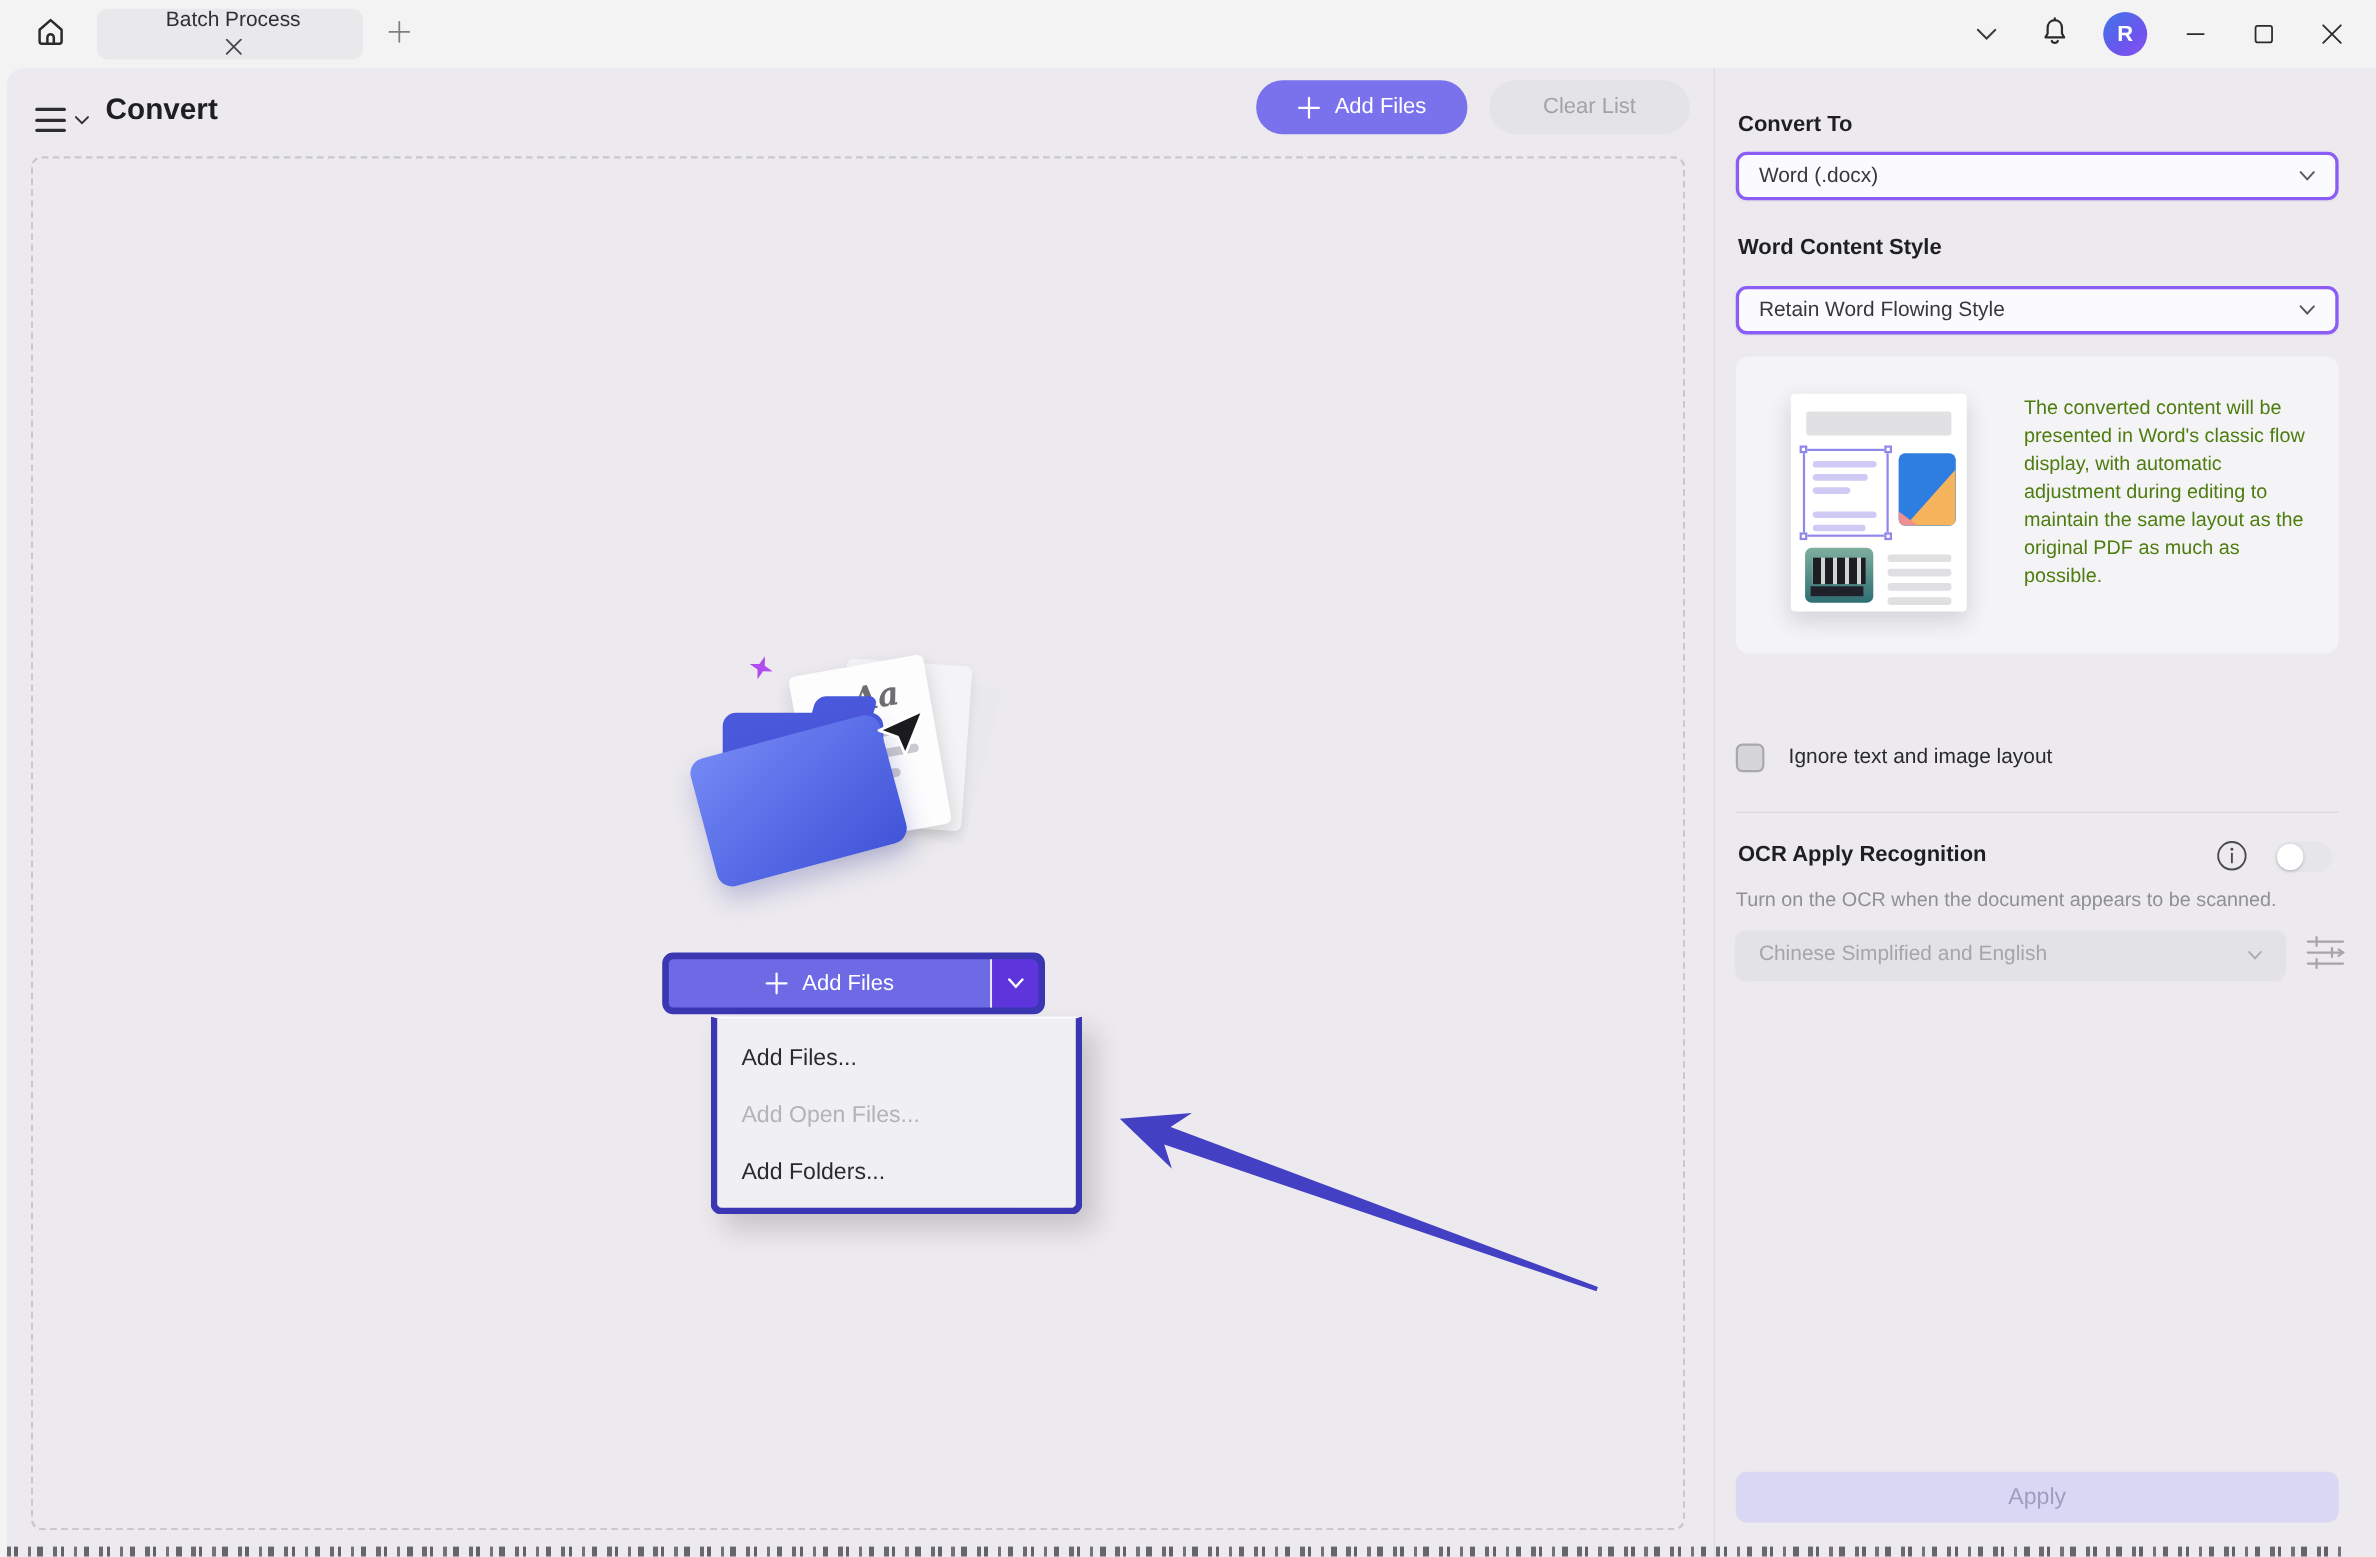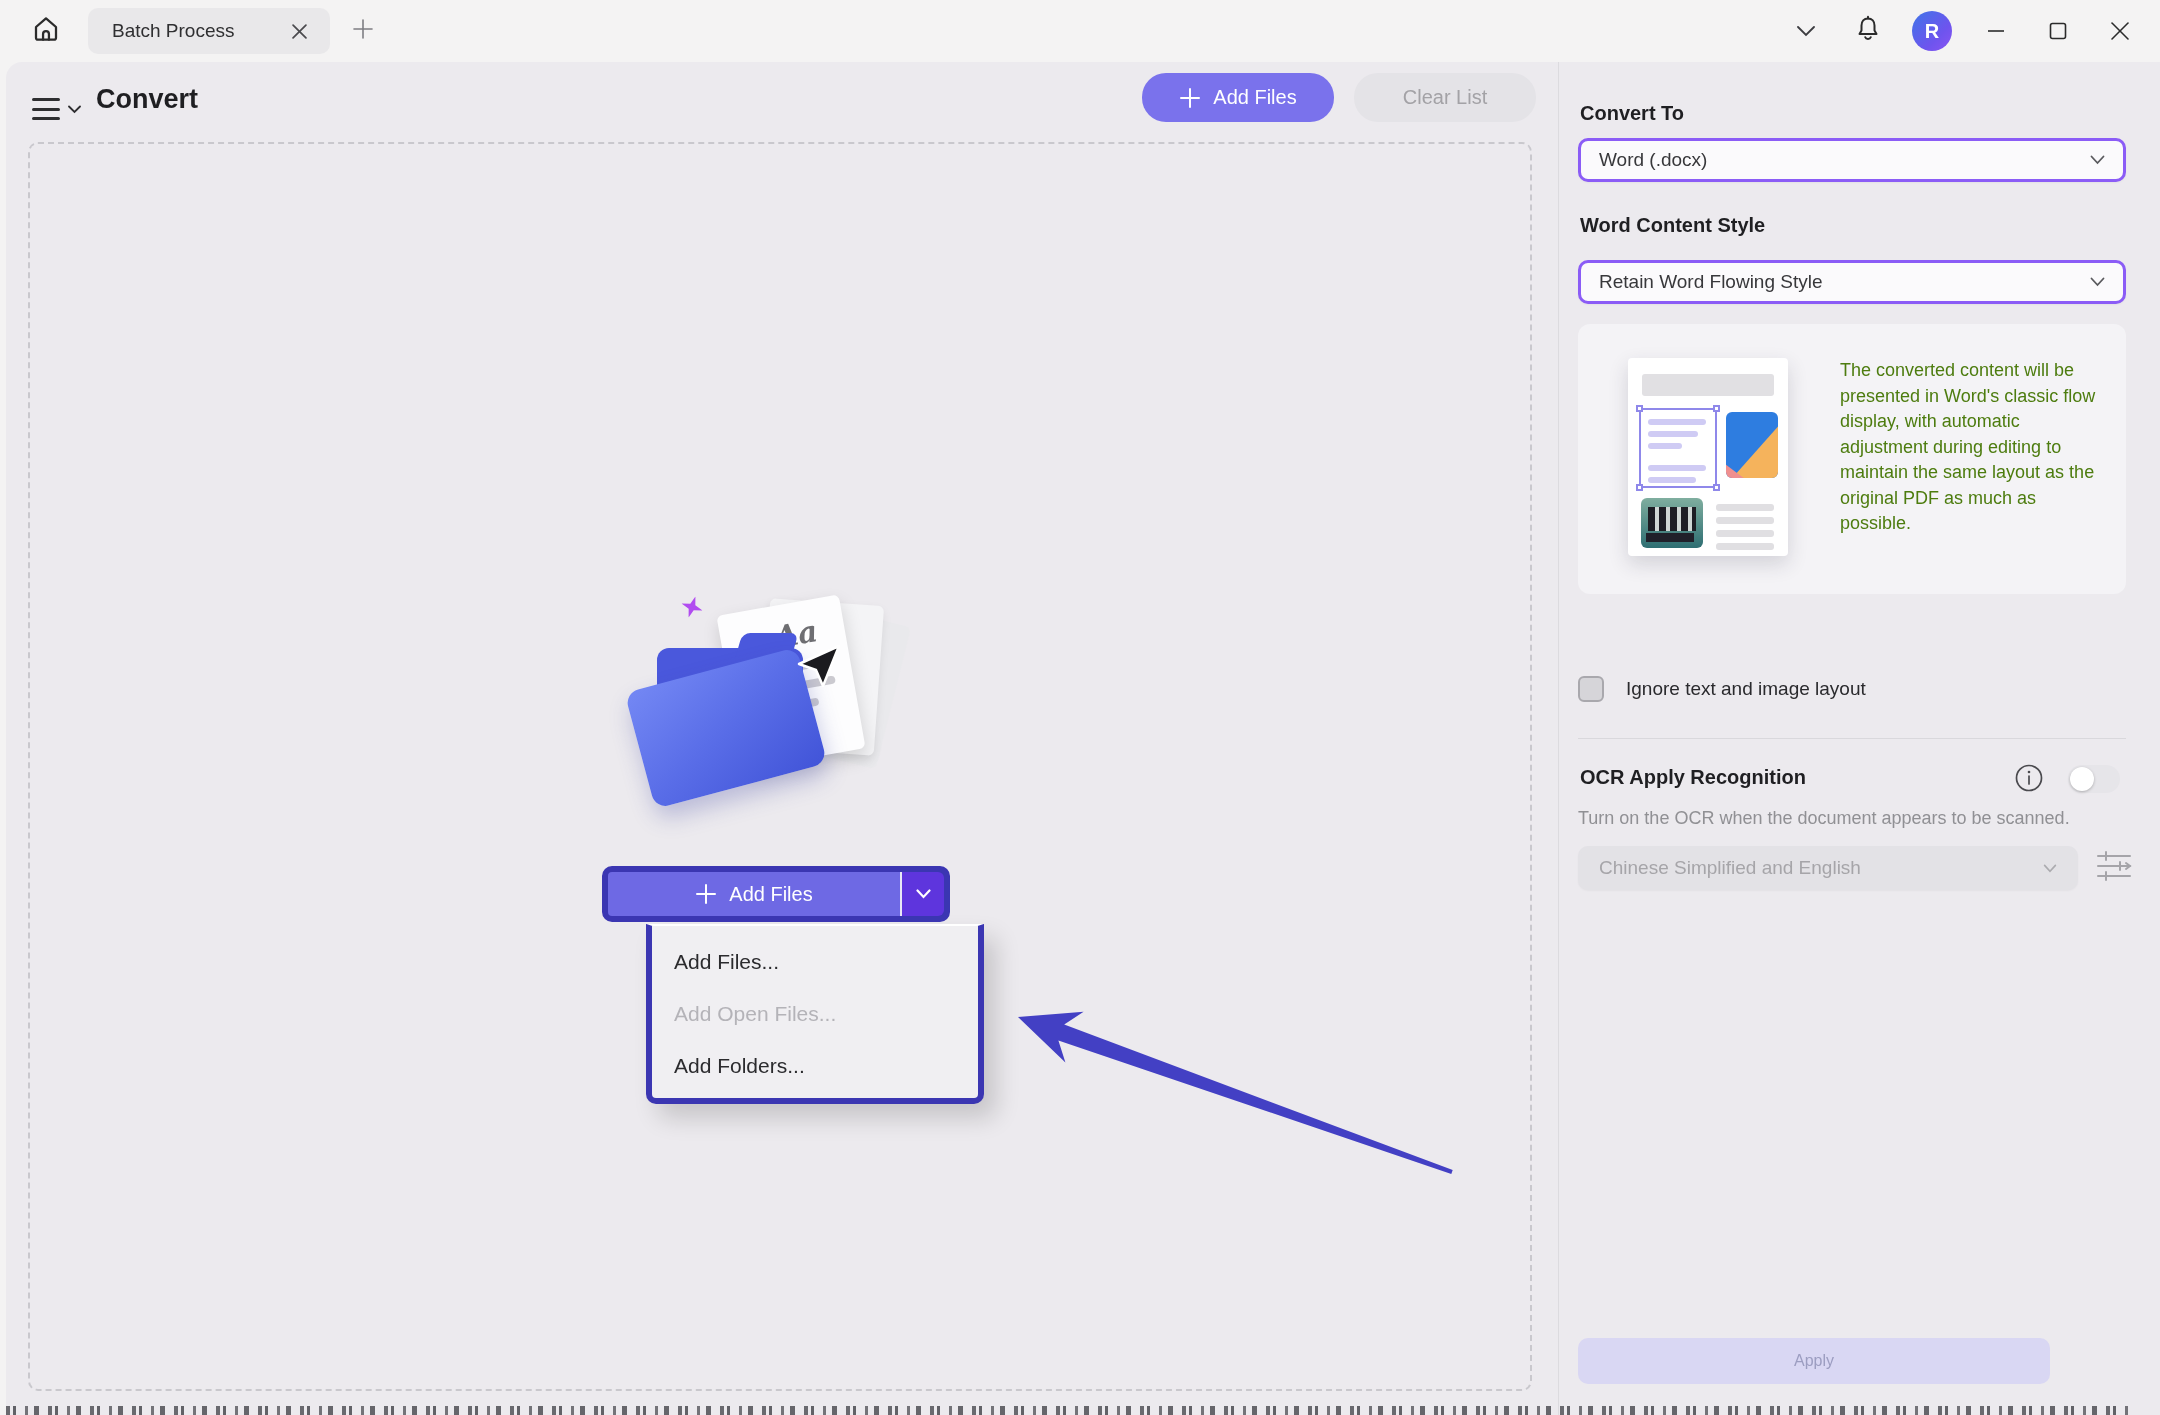--- a/index.html
+++ b/index.html
@@ -4,21 +4,21 @@
 <style>
   * { margin:0; padding:0; box-sizing:border-box; }
   html,body { width:2160px; height:1415px; overflow:hidden;
     font-family:"Liberation Sans", sans-serif; background:#f4f3f3; }
 
   
   .titlebar { position:absolute; left:0; top:0; width:2160px; height:62px; background:#f4f3f3; }
   .home-btn { position:absolute; left:24px; top:9px; width:44px; height:44px; border-radius:8px;
     display:flex; align-items:center; justify-content:center; cursor:pointer; }
   .tab { position:absolute; left:88px; top:8px; width:242px; height:46px; background:#e9e8ea;
-    border-radius:10px; display:flex; align-items:center; padding:0 18px 0 24px; }
+    border-radius:10px; display:flex; align-items:center; padding:0 18px 0 24px;flex-direction:column; }
   .tab-label { font-size:19px; color:#2f2f31; flex:1; }
   .tab-close { width:26px; height:26px; display:flex; align-items:center; justify-content:center; cursor:pointer; }
   .newtab { position:absolute; left:348px; top:16px; width:30px; height:30px;
     display:flex; align-items:center; justify-content:center; cursor:pointer; }
   .tb-right { position:absolute; right:0; top:0; height:62px; display:flex; align-items:center; gap:26px; padding-right:22px; }
   .tb-icon { width:36px; height:36px; display:flex; align-items:center; justify-content:center; cursor:pointer; }
   .avatar { width:40px; height:40px; border-radius:50%;
     background:linear-gradient(135deg,#3f75e8 0%,#6e54ee 65%,#8a55f2 100%);
     color:#fff; font-size:20px; font-weight:bold; display:flex; align-items:center; justify-content:center; }
 
@@ -125,22 +125,22 @@
   .hdivider { position:absolute; left:0; top:676px; width:548px; height:1px; background:#d9d8dc; }
   .ocr-row { position:absolute; left:0; top:698px; width:548px; height:40px; }
   .ocr-title { position:absolute; left:2px; top:6px; font-size:20px; font-weight:bold; color:#1f1f22; }
   .info-icon { position:absolute; left:436px; top:3px; width:30px; height:30px; cursor:pointer; }
   .toggle { position:absolute; left:490px; top:5px; width:52px; height:28px; border-radius:14px;
     background:#e6e5e9; cursor:pointer; }
   .toggle .knob { position:absolute; left:2px; top:2px; width:24px; height:24px; border-radius:50%;
     background:#ffffff; box-shadow:0 1px 3px rgba(0,0,0,.25); }
   .ocr-hint { position:absolute; left:0; top:746px; font-size:18px; color:#909094; }
   .sliders-icon { position:absolute; left:516px; top:736px; width:40px; height:40px; cursor:pointer; }
-  .apply { position:absolute; left:0; top:1276px; width:472px; height:46px; border-radius:10px;
-    background:#d9d7f3; color:#9c9dc1; font-size:16px; display:flex; align-items:center; justify-content:center; }
+  .apply { position:absolute; left:0; top:1276px; width:548px; height:46px; border-radius:10px;
+    background:#d9d7f3; color:#9c9dc1; font-size:21px; display:flex; align-items:center; justify-content:center; }
 
   .clipped-row { position:absolute; left:0; bottom:0; width:2124px; height:9px; z-index:60; opacity:.8;
     background:repeating-linear-gradient(90deg,#49494f 0 4px,transparent 4px 7px,#3f3f45 7px 10px,
       transparent 10px 19px,#55555b 19px 22px,transparent 22px 28px,#44444a 28px 33px,transparent 33px 42px); }
 </style>
 </head>
 <body>
 
 <div class="titlebar">
   <div class="home-btn">

